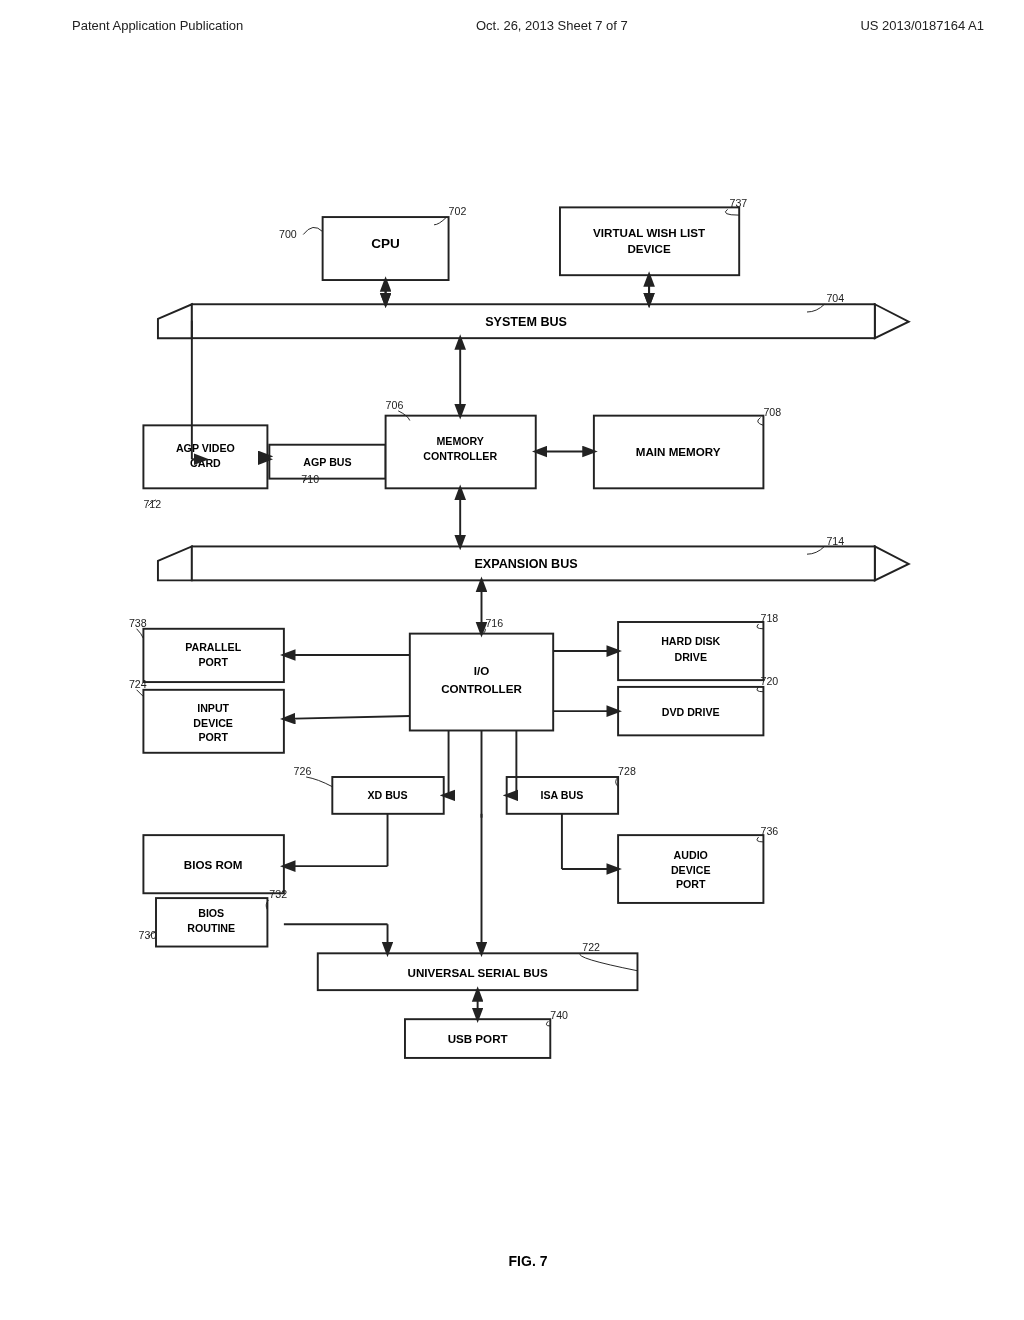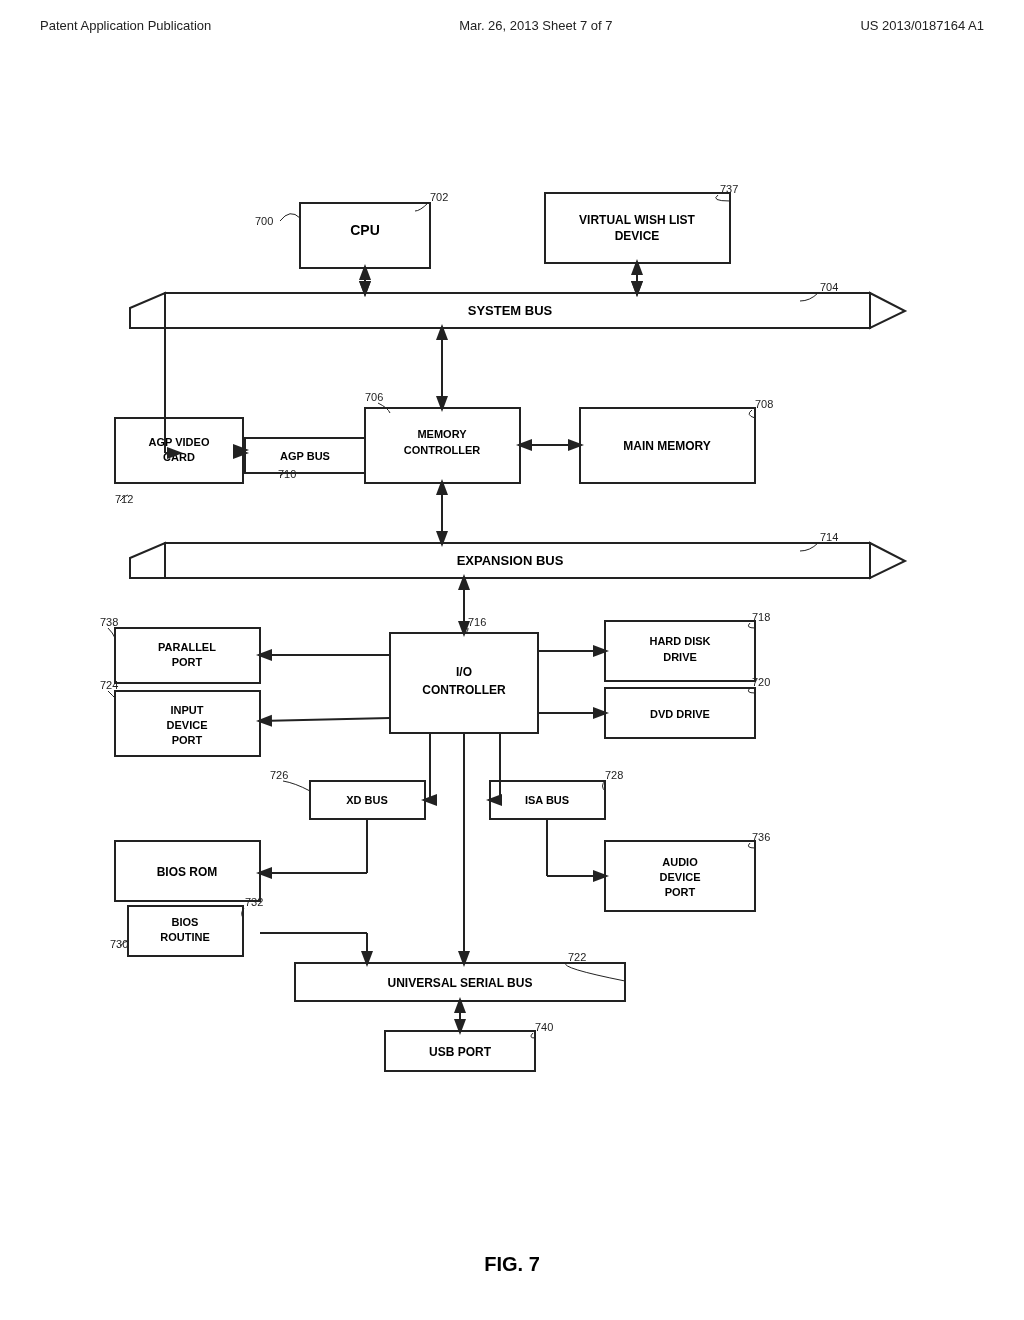--- a/index.html
+++ b/index.html
@@ -8,20 +8,21 @@
       font-family: Arial, sans-serif;
       width: 1024px;
       min-height: 1320px;
       position: relative;
     }
     .page {
       width: 1024px;
       min-height: 1320px;
       background: #fff;
       position: relative;
+      padding-left: 32px;
     }
     
     .header {
       display: flex;
       justify-content: space-between;
       padding: 18px 40px 10px 40px;
       border-bottom: none;
       font-size: 13px;
       color: #222;
     }
@@ -30,42 +31,42 @@
     .diagram {
       position: relative;
       width: 100%;
       height: 1180px;
       margin-top: 20px;
     }
 
     
     .caption {
       text-align: center;
-      font-size: 20px;
+      font-size: 14px;
       font-weight: bold;
       margin-top: 10px;
     }
 
     svg.diagram-svg {
       position: absolute;
       top: 0;
       left: 0;
       width: 100%;
       height: 100%;
       pointer-events: none;
     }
   </style>
 </head>
 <body>
 
 <div class="page">
 
   <div class="header">
     <span>Patent Application Publication</span>
-    <span>Mar. 26, 2013   Sheet 7 of 7</span>
+    <span>Oct. 26, 2013   Sheet 7 of 7</span>
     <span>US 2013/0187164 A1</span>
   </div>
 
   <div class="diagram">
     <svg class="diagram-svg" viewBox="0 0 1024 1180" xmlns="http://www.w3.org/2000/svg">
 
       <rect x="300" y="140" width="130" height="65" fill="white" stroke="#222" stroke-width="2"></rect>
       <text x="365" y="172" text-anchor="middle" font-size="14" font-weight="bold" font-family="Arial">CPU</text>
 
       <rect x="545" y="130" width="185" height="70" fill="white" stroke="#222" stroke-width="2"></rect>

